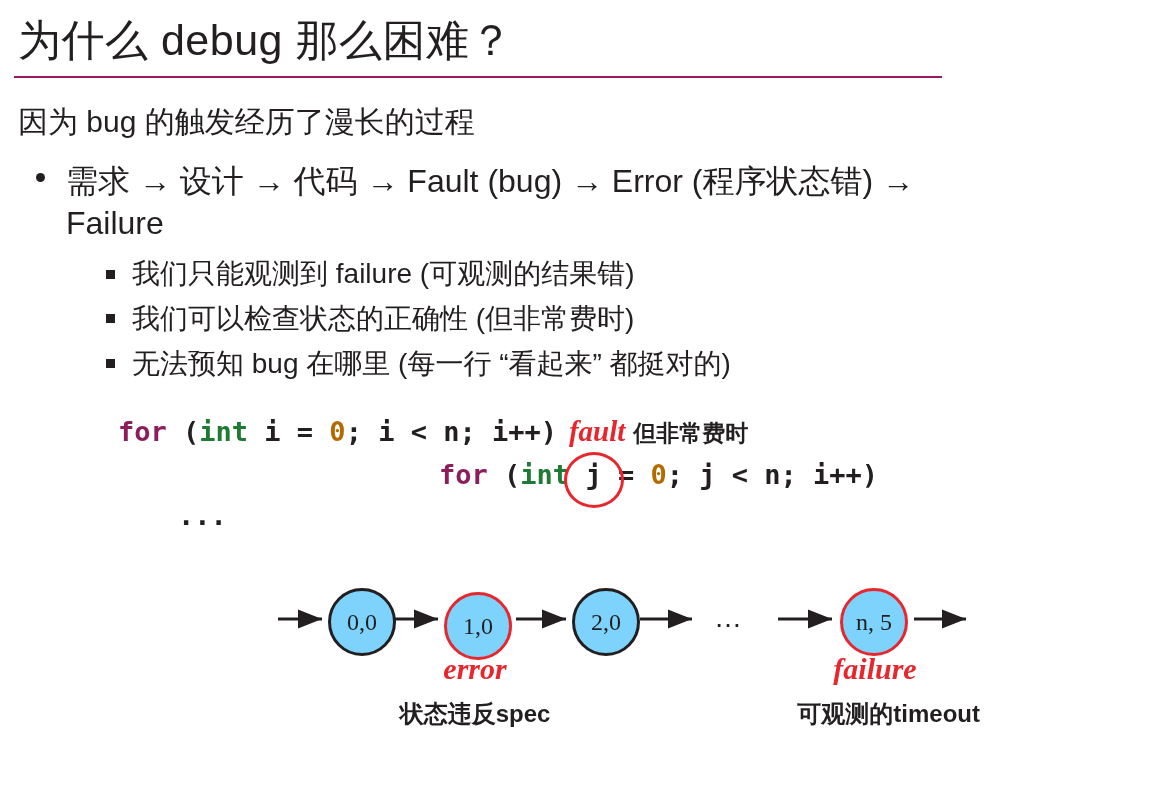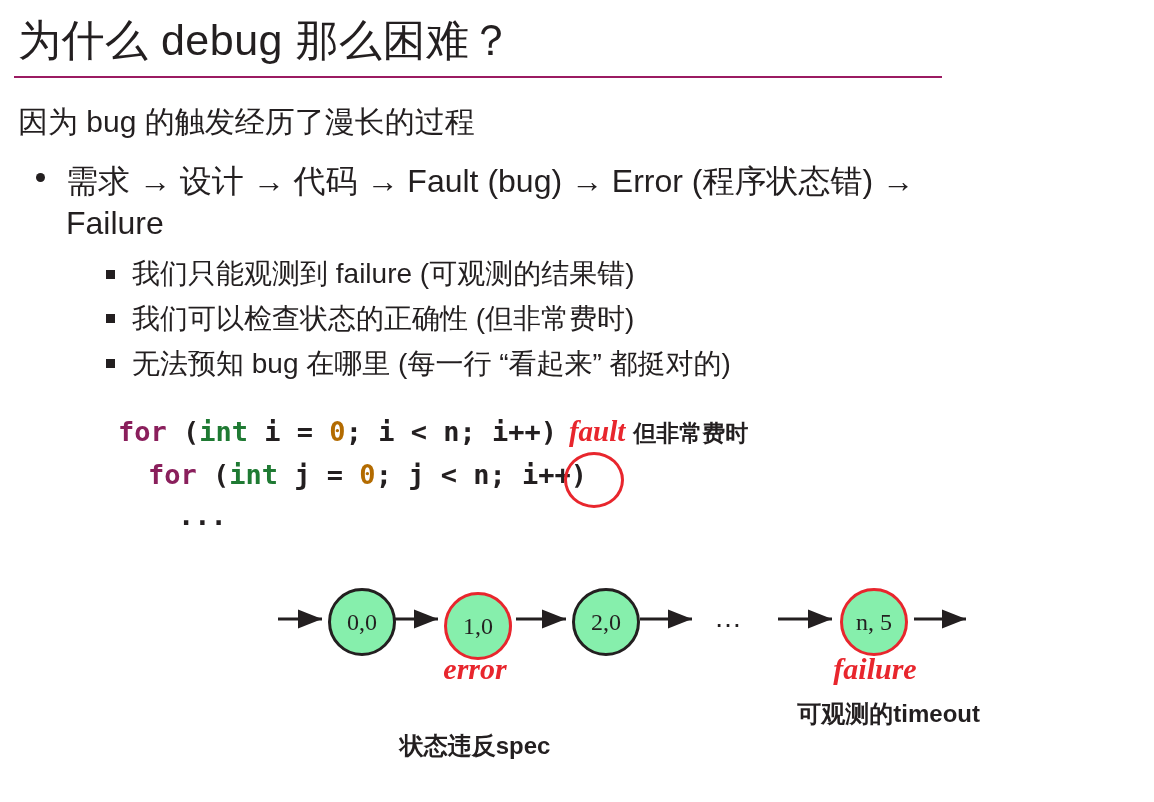--- a/index.html
+++ b/index.html
@@ -87,21 +87,21 @@
     font-size: 27px;
     font-weight: bold;
     line-height: 1.55;
     position: relative;
     width: 760px;
   }
   .code .kw { color: #8a1f5c; }
   .code .type { color: #1f7a33; }
   .code .num { color: #b36b00; }
   .code .plain { color: #231f20; }
-  .code-line2 { padding-left: 30px; }
+  .code-line2 { padding-left: 30px; text-align: right; }
   .code-line3 { padding-left: 60px; }
   .fault-label {
     color: #e8262d;
     font-family: "Liberation Serif", serif;
     font-style: italic;
     font-weight: bold;
     font-size: 29px;
     margin-left: 12px;
   }
   .fault-note {
@@ -130,21 +130,21 @@
     position: absolute;
     width: 62px;
     height: 62px;
     border-radius: 50%;
     border: 3px solid #231f20;
     display: flex;
     align-items: center;
     justify-content: center;
     font-family: "Liberation Serif", serif;
     font-size: 24px;
-    background: #86efac;
+    background: #7dd3fc;
     color: #231f20;
   }
   .node.red { border-color: #e8262d; }
   .dots {
     position: absolute;
     font-size: 28px;
     color: #231f20;
     letter-spacing: 3px;
   }
   .tag {
@@ -245,19 +245,19 @@
     <div class="node" style="left:572px; top:28px;">
       <span>2,0</span>
     </div>
     <div class="node red" style="left:840px; top:28px;">
       <span>n, 5</span>
     </div>
 
     <div class="dots" style="left:714px; top:42px;">…</div>
 
     <div class="tag" style="left:405px; top:92px; width:140px;">error</div>
-    <div class="caption" style="left:385px; top:138px; width:180px;margin-top:32px;">状态违反spec</div>
+    <div class="caption" style="left:385px; top:138px; width:180px;">状态违反spec</div>
 
     <div class="tag" style="left:800px; top:92px; width:150px;">failure</div>
     <div class="caption" style="left:770px; top:138px; width:210px;text-align:right;">可观测的timeout</div>
   </div>
 
 </div>
 
 </body></html>

